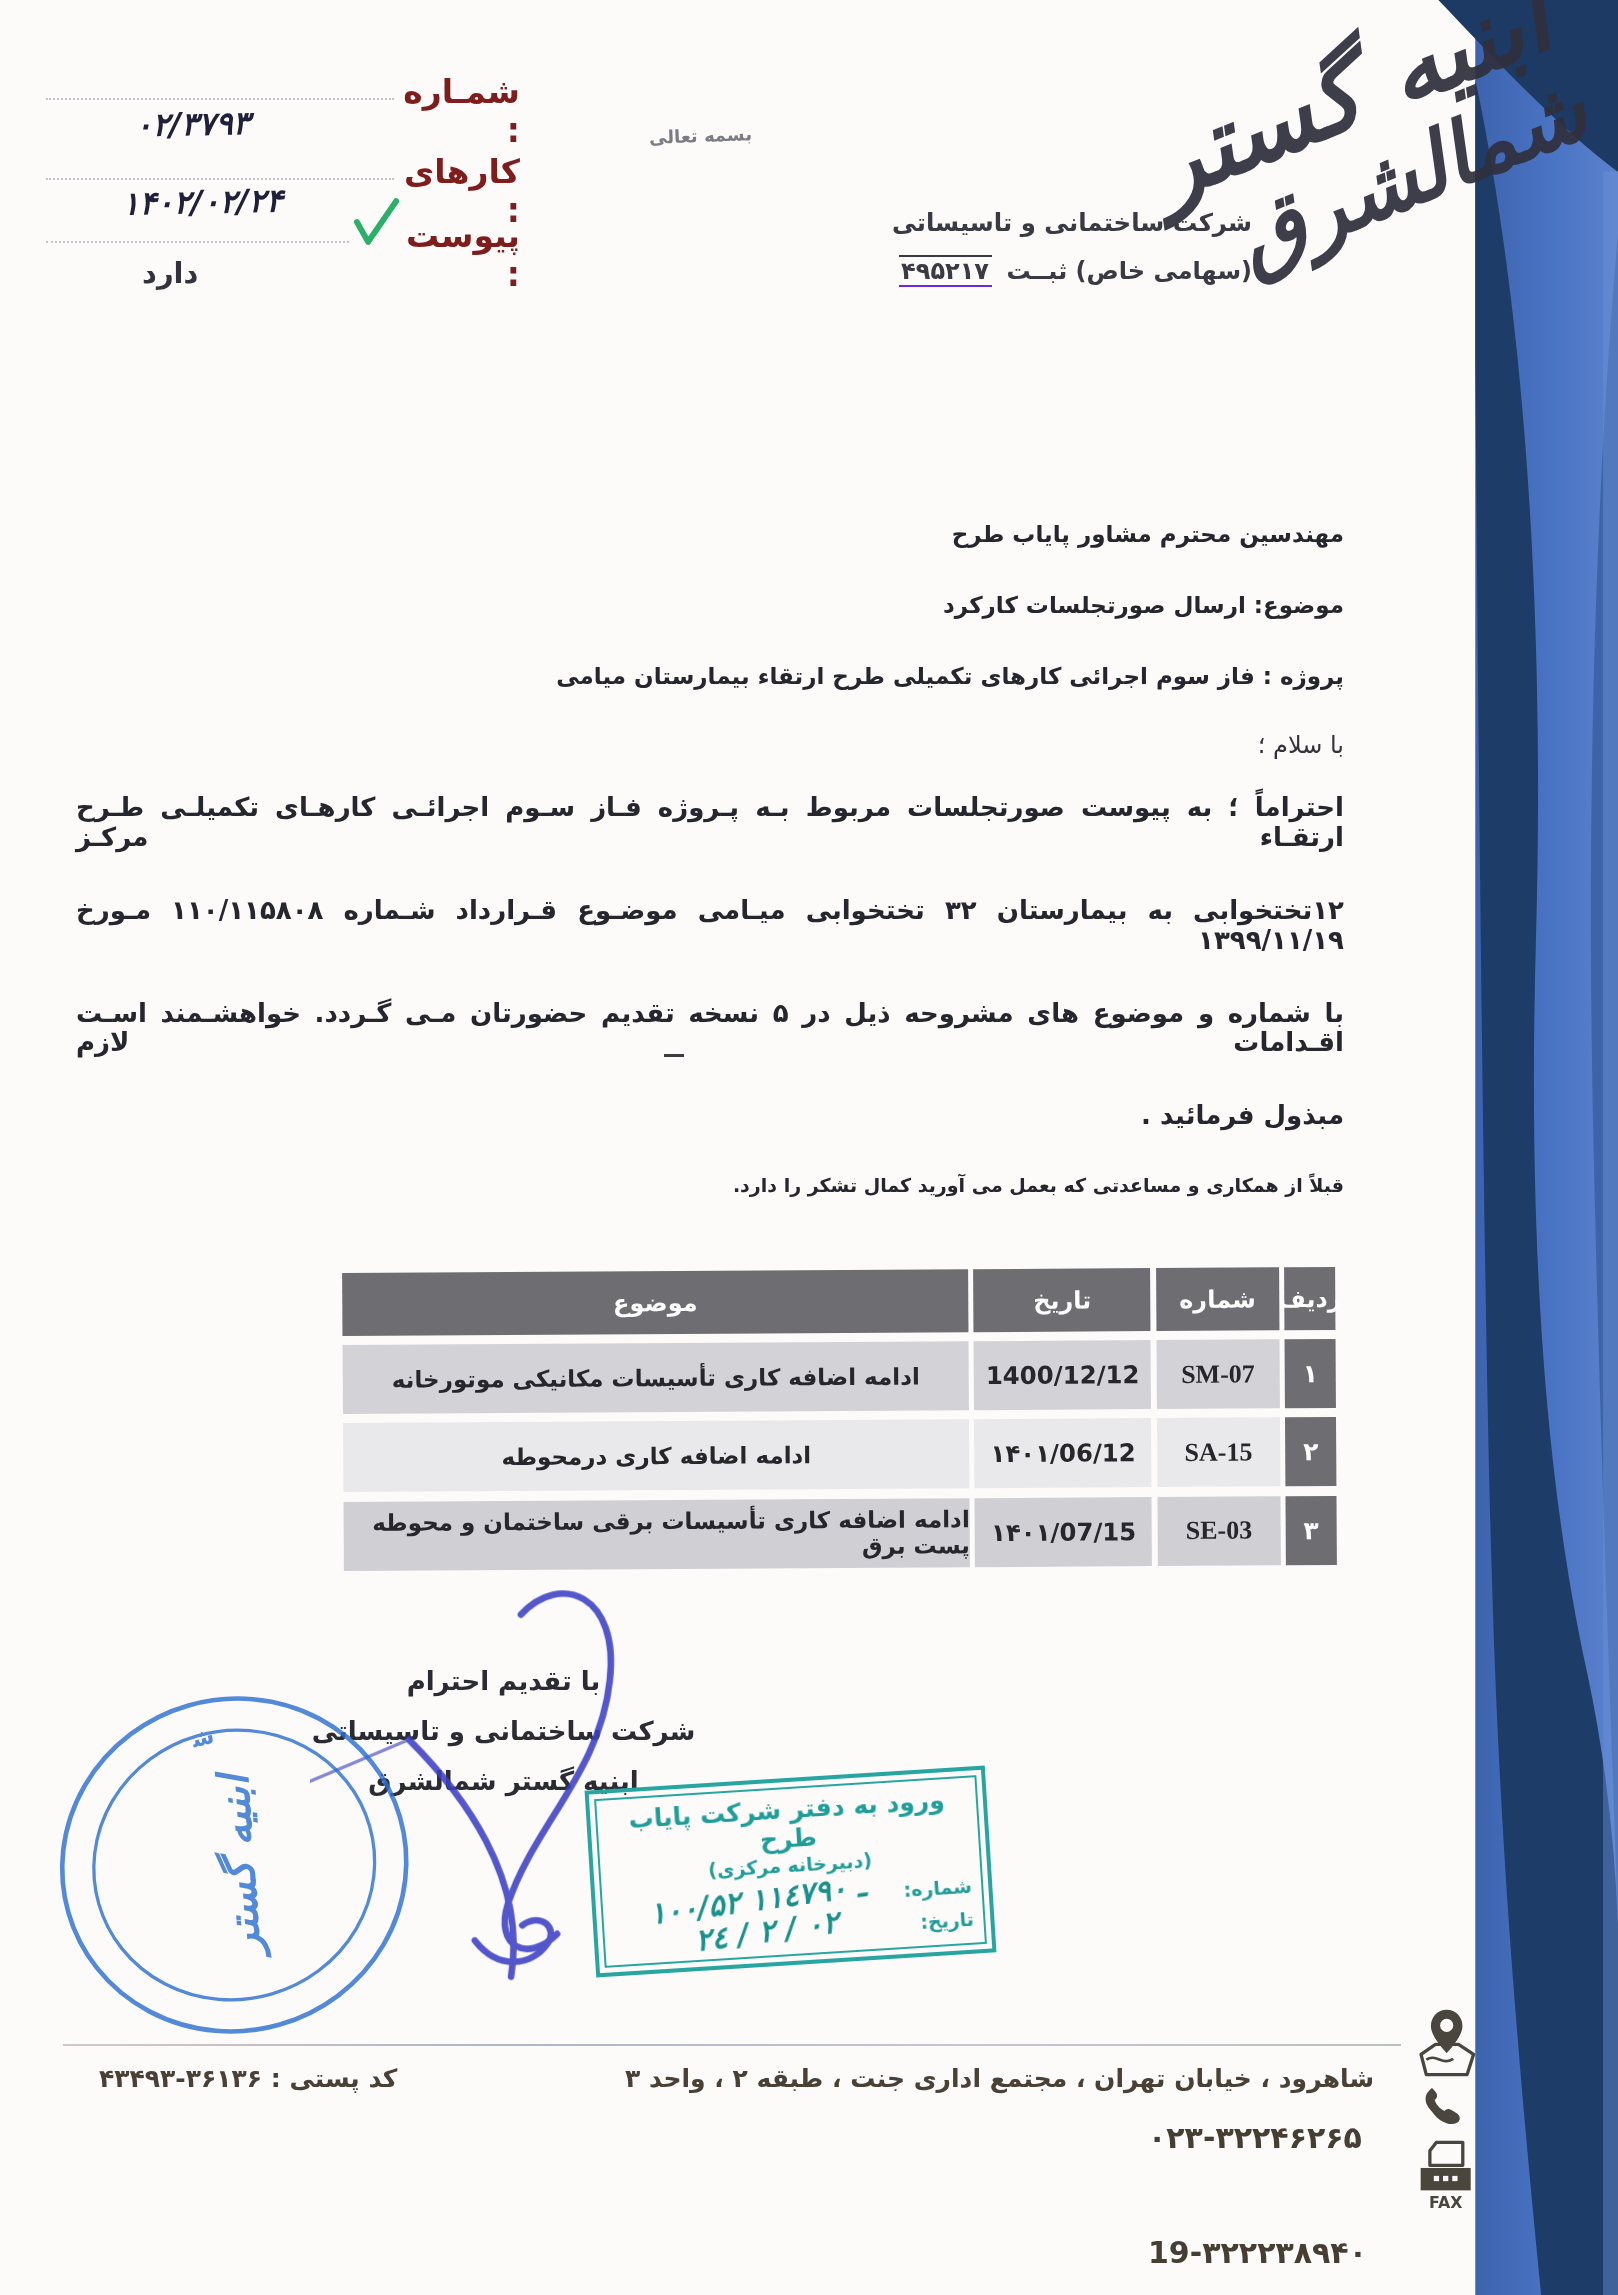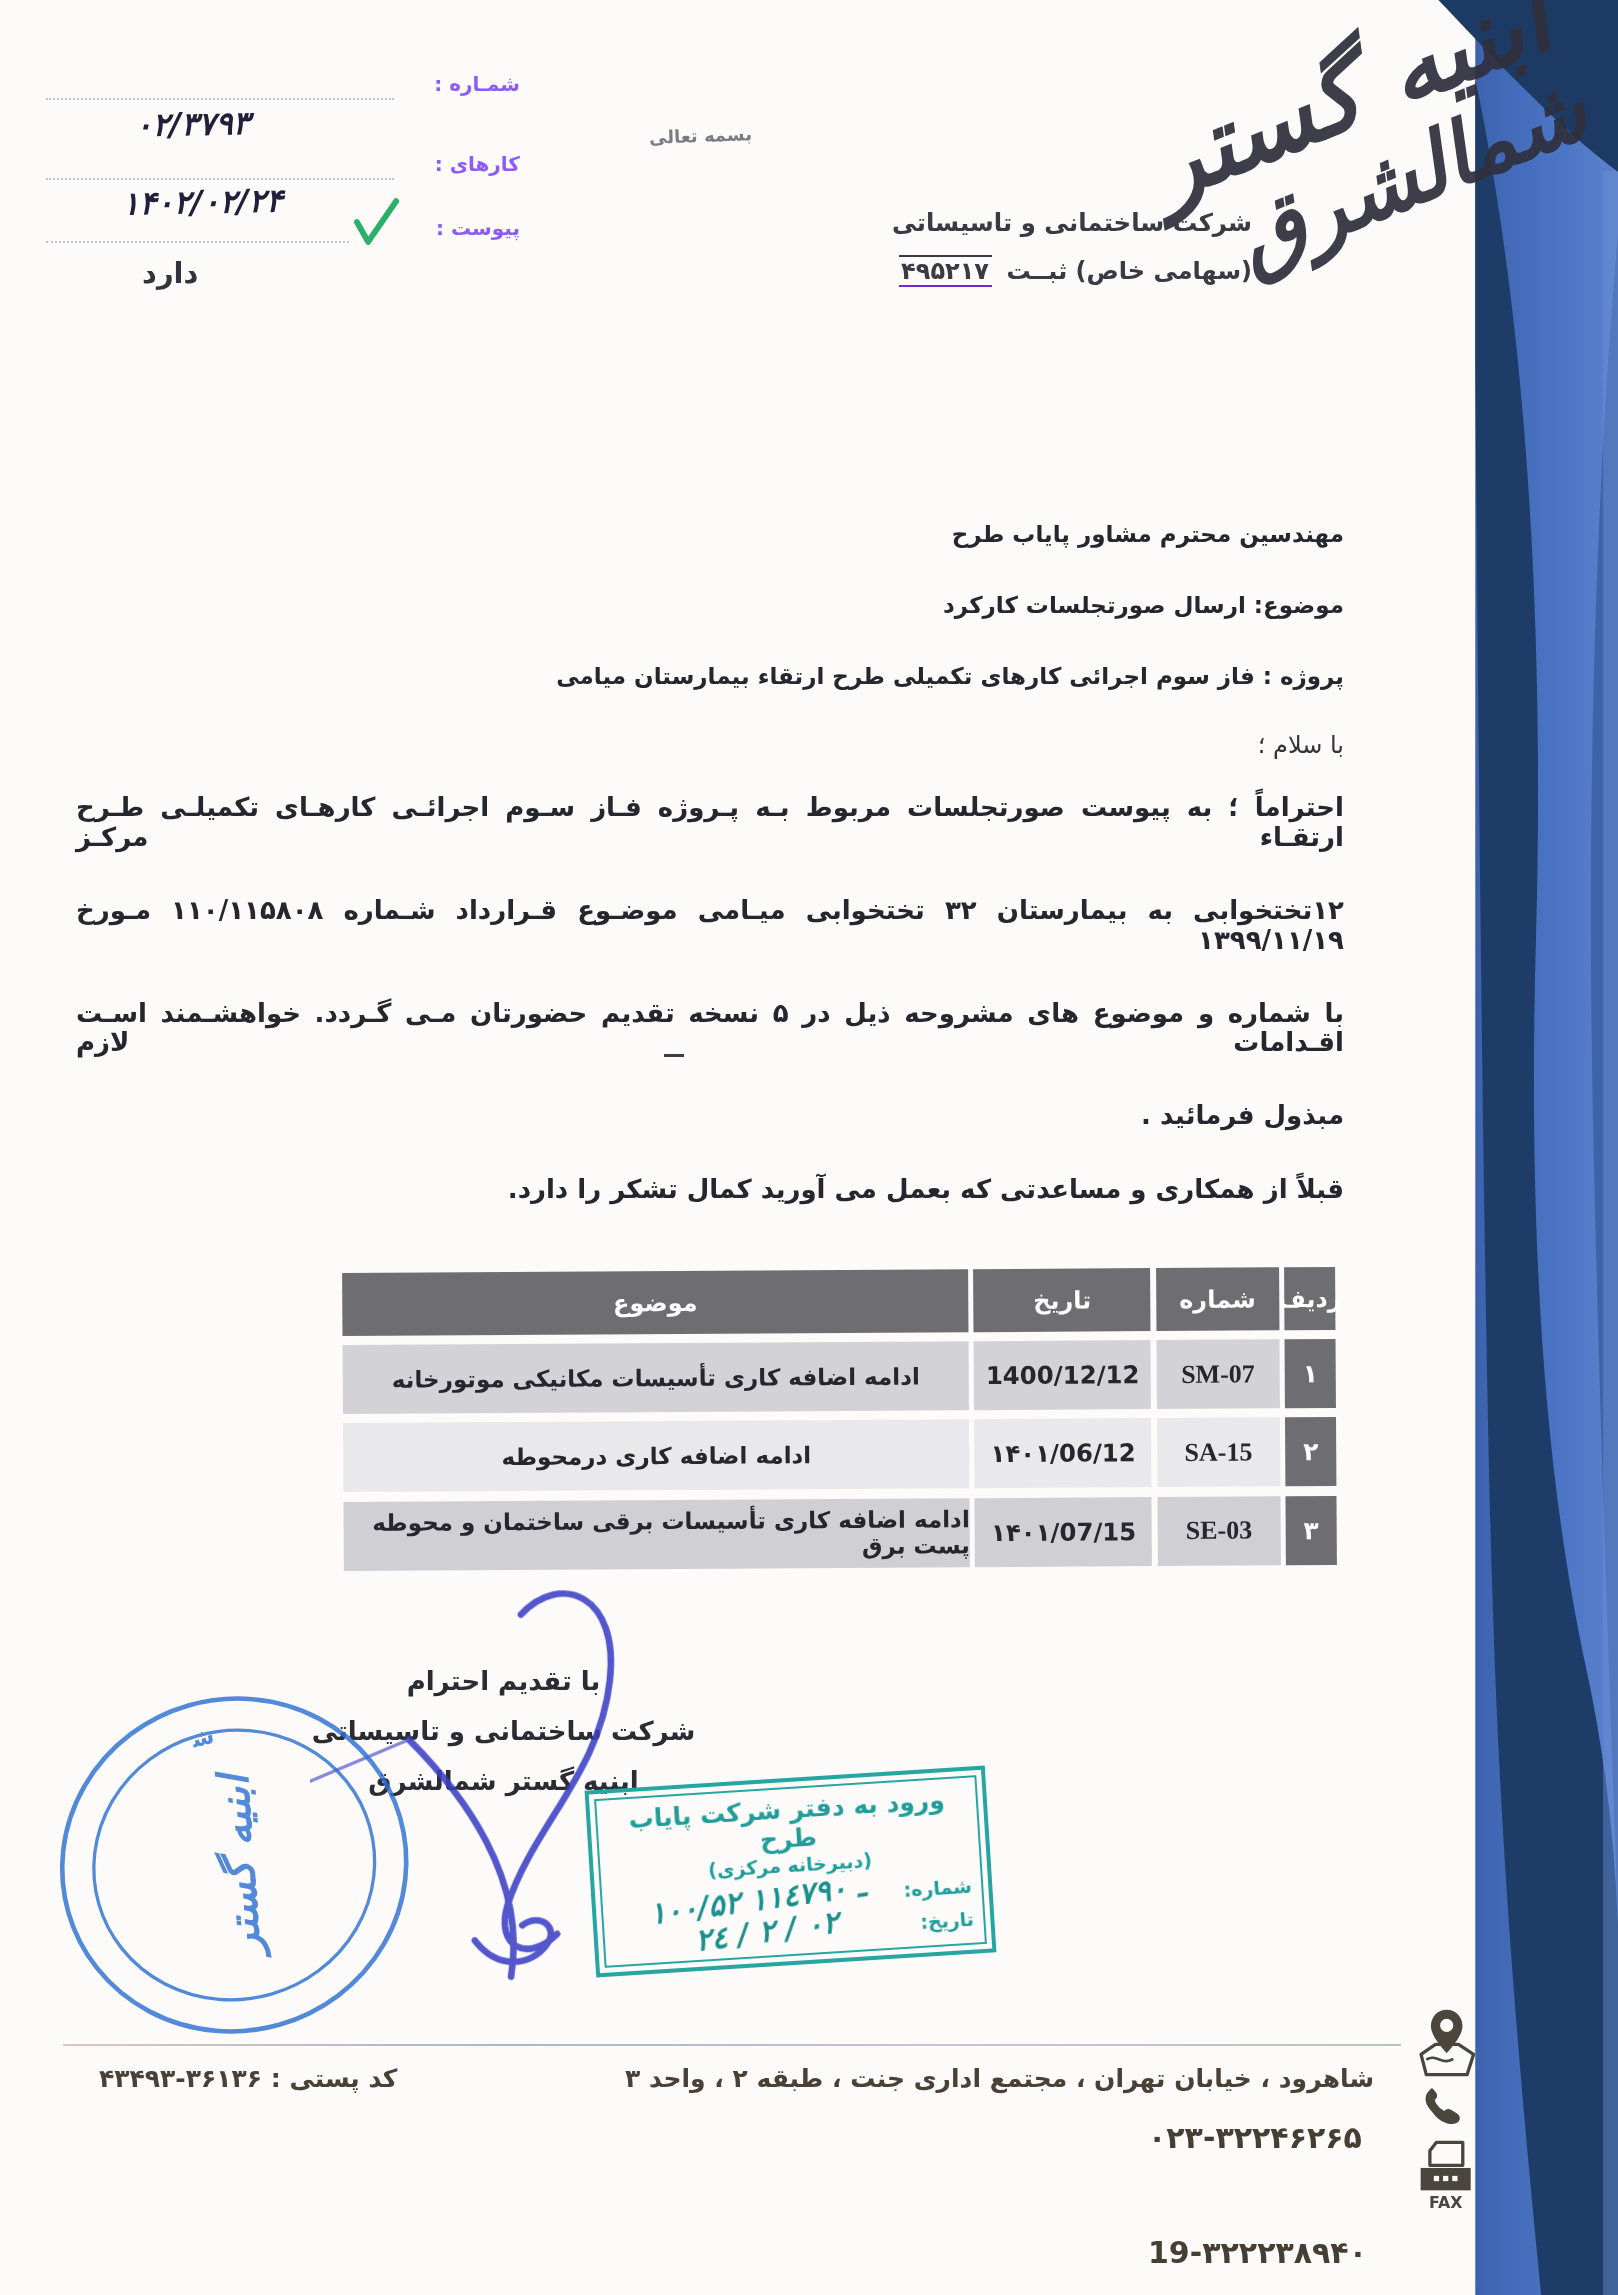--- a/index.html
+++ b/index.html
@@ -9,21 +9,21 @@
     background:#fcfbfa;
     overflow:hidden;
     font-family:"DejaVu Sans",sans-serif;
     direction:rtl;
     color:#26262e;
   }
   .abs{position:absolute;}
   
   .fld-label{
     position:absolute;width:125px;text-align:right;
-    font-size:20px;font-weight:700;color:#8b5cf6;letter-spacing:0.7px;
+    font-size:33px;font-weight:700;color:#7f1d1d;letter-spacing:0.7px;
   }
   .dotline{
     position:absolute;height:0;border-bottom:2.6px dotted #b9bcc6;opacity:.85;
   }
   .hand{
     color:#20203a;font-weight:700;font-style:italic;letter-spacing:4.6px;
     transform:rotate(-1.2deg);
   }
   .bism{
     position:absolute;left:649px;top:125px;font-size:18px;color:#5c5c68;
@@ -44,21 +44,21 @@
   .body-block{position:absolute;left:76px;top:521px;width:1268px;}
   .b-title{font-size:23px;font-weight:700;text-align:right;}
   .b-gap-lg{margin-bottom:45px;}
   .b-gap-md{margin-bottom:42px;}
   .salut{font-size:24px;font-weight:400;text-align:right;margin-bottom:34px;color:#33333b;}
   .para-line{
     font-size:26px;font-weight:700;text-align:justify;text-align-last:justify;
     margin-bottom:43px;line-height:1.15;
   }
   .para-last{text-align:right;text-align-last:right;}
-  .closing{font-size:26px;font-weight:700;margin-top:19px;}
+  .closing{font-size:19px;font-weight:700;margin-top:19px;}
   .mini-underline{position:absolute;background:#3c3c42;height:2.6px;}
   
   .mtable{
     position:absolute;left:343px;top:1270px;width:993px;
     display:grid;grid-template-columns:51px 123px 177px 1fr;
     column-gap:5.3px;row-gap:9.2px;
     transform:rotate(-0.35deg);
   }
   .th{
     background:#6d6d72;color:#fff;font-weight:700;font-size:24px;

